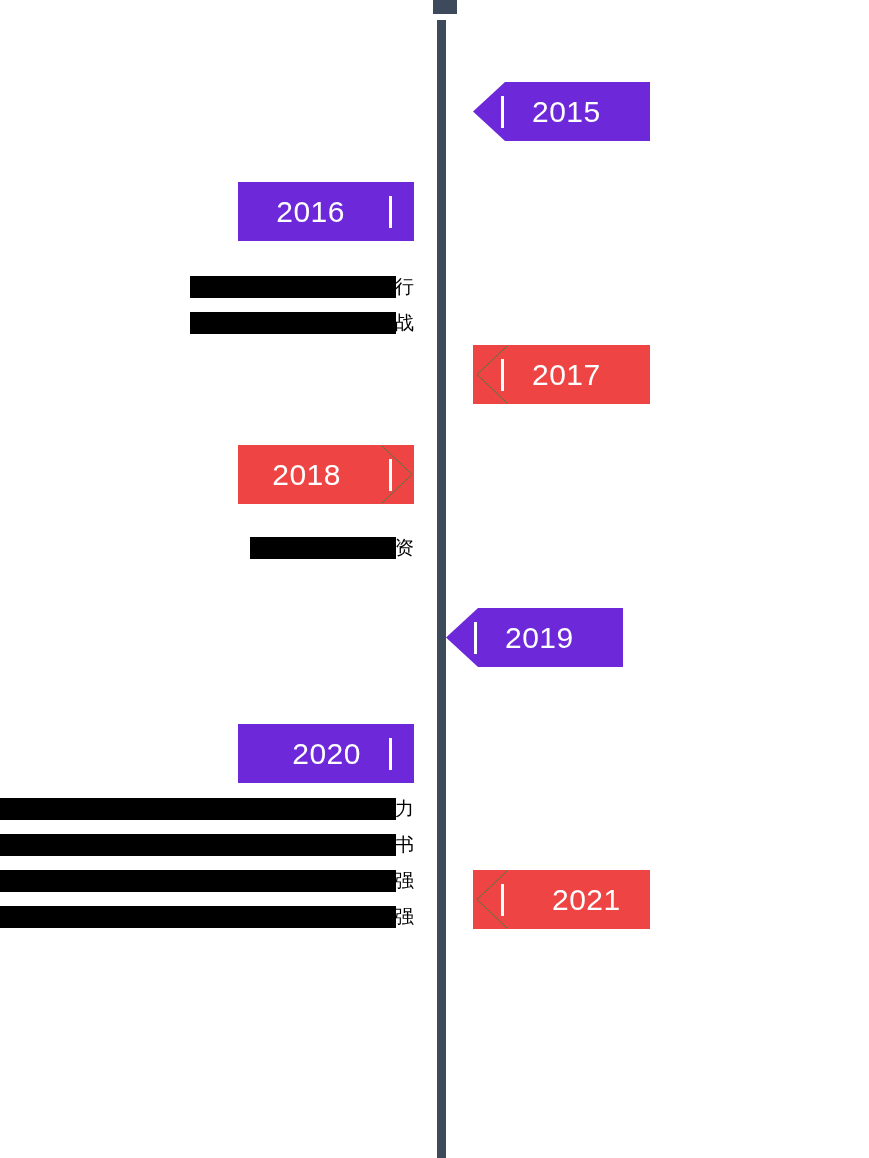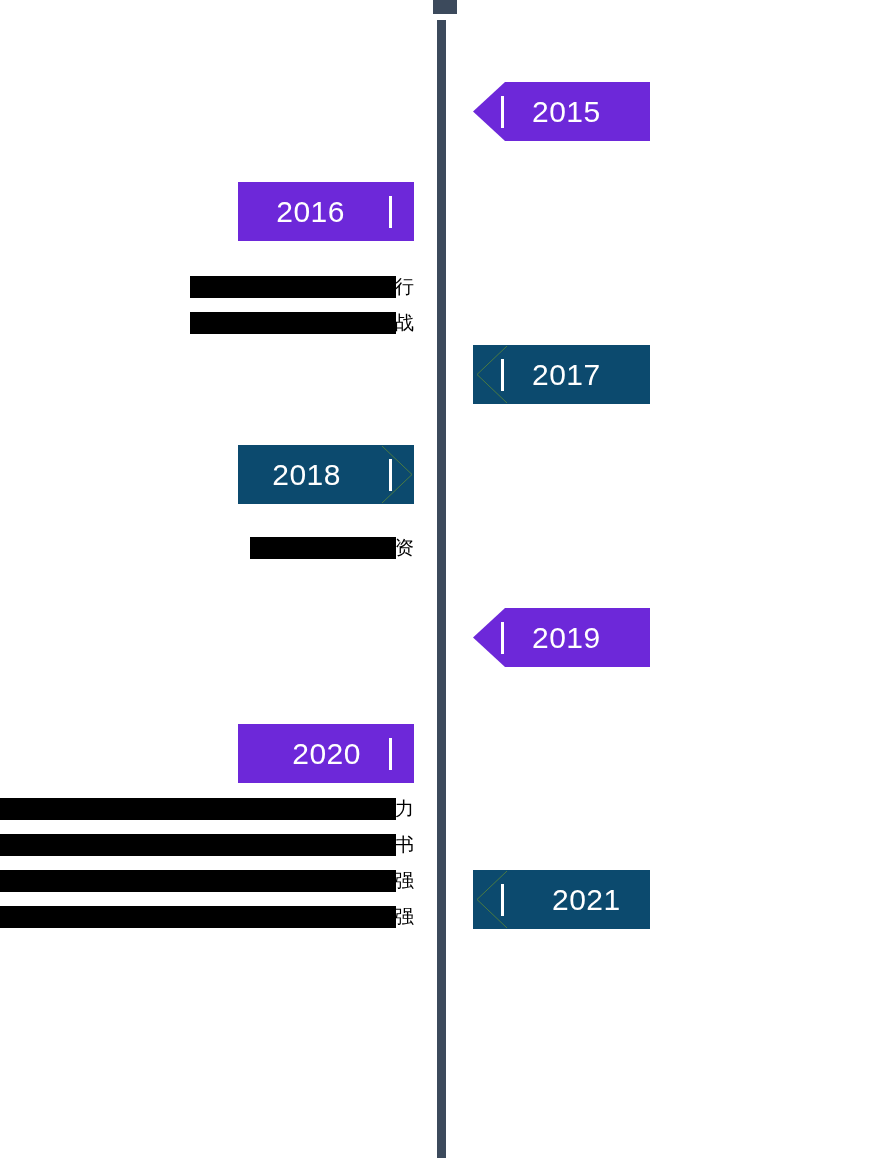--- a/index.html
+++ b/index.html
@@ -23,21 +23,21 @@
   }
 
   
   .chip{
     position:absolute;height:59px;
     display:flex;align-items:center;
     box-sizing:border-box;
     overflow:hidden;
   }
   .chip.green{background:#6d28d9;}
-  .chip.slate{background:#0c4a6e;}
+  .chip.slate{background:#ef4444;}
 
   .chip .yr{
     color:#ffffff;
     font-size:30px;
     font-weight:400;
     letter-spacing:.5px;
     line-height:1;
     white-space:nowrap;
   }
   .chip .tick{
@@ -141,21 +141,21 @@
         <svg class="chev-l" viewBox="0 0 34 59">
           <path d="M2 1 L32 29.5 L2 58" fill="none" stroke="#4a7a42" stroke-width="1"></path>
         </svg>
       </div>
       <div class="desc align-right" style="left: 190px; top: 537px; width: 224px;">
         <div class="line">
           <span class="glyphs">资</span>
           <div class="bar" style="width: 146px; right: 18px;"></div>
         </div>
       </div>
-      <div class="chip green right-side" style="left: 473px; top: 608px; width: 177px;">
+      <div class="chip green right-side" style="left: 446px; top: 608px; width: 177px;">
         <div class="tick"></div>
         <span class="yr">2019</span>
       </div>
       <div class="desc align-left" style="left: 473px; top: 701px;">
         <div class="line"></div>
         <div class="line"></div>
       </div>
       <div class="chip green left-side" style="left: 238px; top: 724px; width: 176px;">
         <span class="yr">2020</span>
         <div class="tick"></div>

